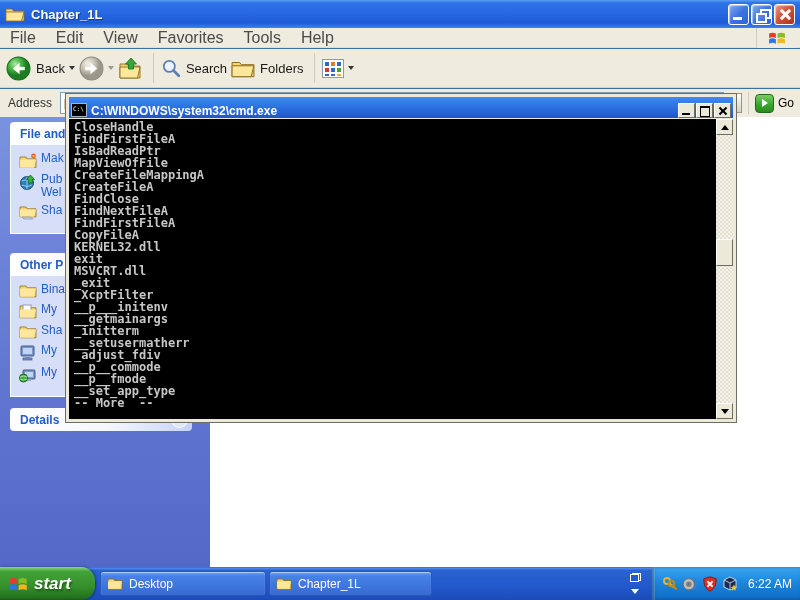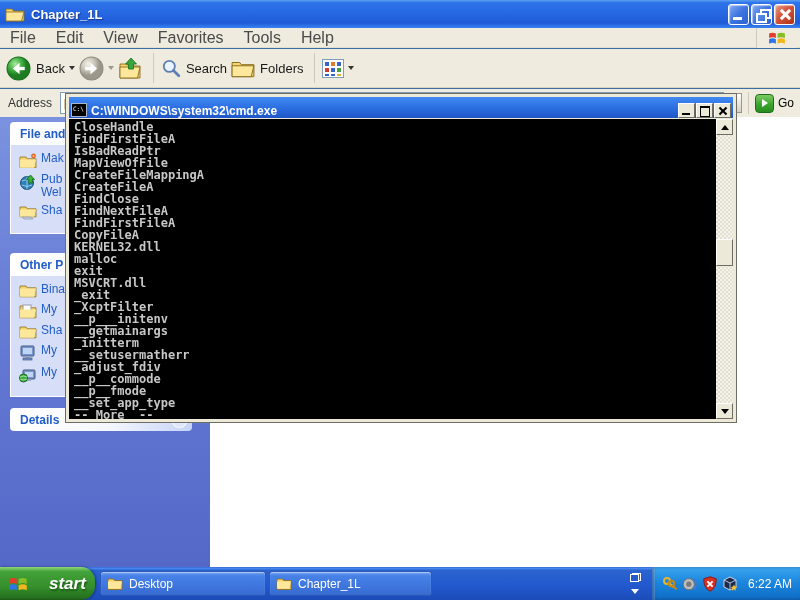--- a/index.html
+++ b/index.html
@@ -105,21 +105,21 @@
   .tri-up { width:0; height:0; border-left:4px solid transparent; border-right:4px solid transparent; border-bottom:5px solid #000; }
   .tri-down { width:0; height:0; border-left:4px solid transparent; border-right:4px solid transparent; border-top:5px solid #000; }
   .sb-thumb { position:absolute; left:0; top:120px; width:17px; height:27px; background:#ECE9D8;
     border:1px solid; border-color:#FFFFFF #6E6D64 #6E6D64 #FFFFFF; }
 
   
   .taskbar { position:absolute; left:0; bottom:0; width:800px; height:33px;
     background:linear-gradient(180deg,#3168D5 0%,#4A88EE 4%,#2B63CF 10%,#2359CE 55%,#1C4BB8 100%); }
   .start-btn { position:absolute; left:0; top:0; bottom:0; width:95px; border-radius:0 14px 14px 0;
     background:linear-gradient(180deg,#8DD67A 0%,#43A239 14%,#358F2B 60%,#257220 92%,#1C5A18 100%);
-    display:flex; align-items:center; padding-left:8px; box-shadow:1px 0 3px rgba(0,0,0,.4);gap:15px; }
+    display:flex; align-items:center; padding-left:8px; box-shadow:1px 0 3px rgba(0,0,0,.4); }
   .start-label { color:#fff; font-weight:bold; font-style:italic; font-size:17px; margin-left:6px;
     text-shadow:1px 2px 2px #1c5a17; }
   .task-btn { position:absolute; top:4px; height:25px; border-radius:3px; border:1px solid #2B57B8;
     background:linear-gradient(180deg,#6D9DF2 0%,#4781E6 18%,#3E76DE 60%,#376ACF 100%);
     display:flex; align-items:center; padding:0 6px; color:#fff; font-size:12px;
     box-shadow:inset 0 1px 1px rgba(255,255,255,.5); white-space:nowrap; overflow:hidden; }
   .task-btn .tlabel { margin-left:6px; overflow:hidden; text-overflow:ellipsis; }
   .task-btn.active { background:linear-gradient(180deg,#1A44A2 0%,#2353BD 60%,#2A5CC8 100%);
     box-shadow:inset 1px 1px 2px rgba(0,0,0,.45); border-color:#163B88; }
   .tb-chevron { position:absolute; left:622px; top:3px; width:26px; height:27px;
@@ -401,21 +401,20 @@
           <div class="console-line">FindFirstFileA</div>
           <div class="console-line">IsBadReadPtr</div>
           <div class="console-line">MapViewOfFile</div>
           <div class="console-line">CreateFileMappingA</div>
           <div class="console-line">CreateFileA</div>
           <div class="console-line">FindClose</div>
           <div class="console-line">FindNextFileA</div>
           <div class="console-line">FindFirstFileA</div>
           <div class="console-line">CopyFileA</div>
           <div class="console-line">KERNEL32.dll</div>
-          <div class="console-line">malloc</div>
           <div class="console-line">exit</div>
           <div class="console-line">MSVCRT.dll</div>
           <div class="console-line">_exit</div>
           <div class="console-line">_XcptFilter</div>
           <div class="console-line">__p___initenv</div>
           <div class="console-line">__getmainargs</div>
           <div class="console-line">_initterm</div>
           <div class="console-line">__setusermatherr</div>
           <div class="console-line">_adjust_fdiv</div>
           <div class="console-line">__p__commode</div>

